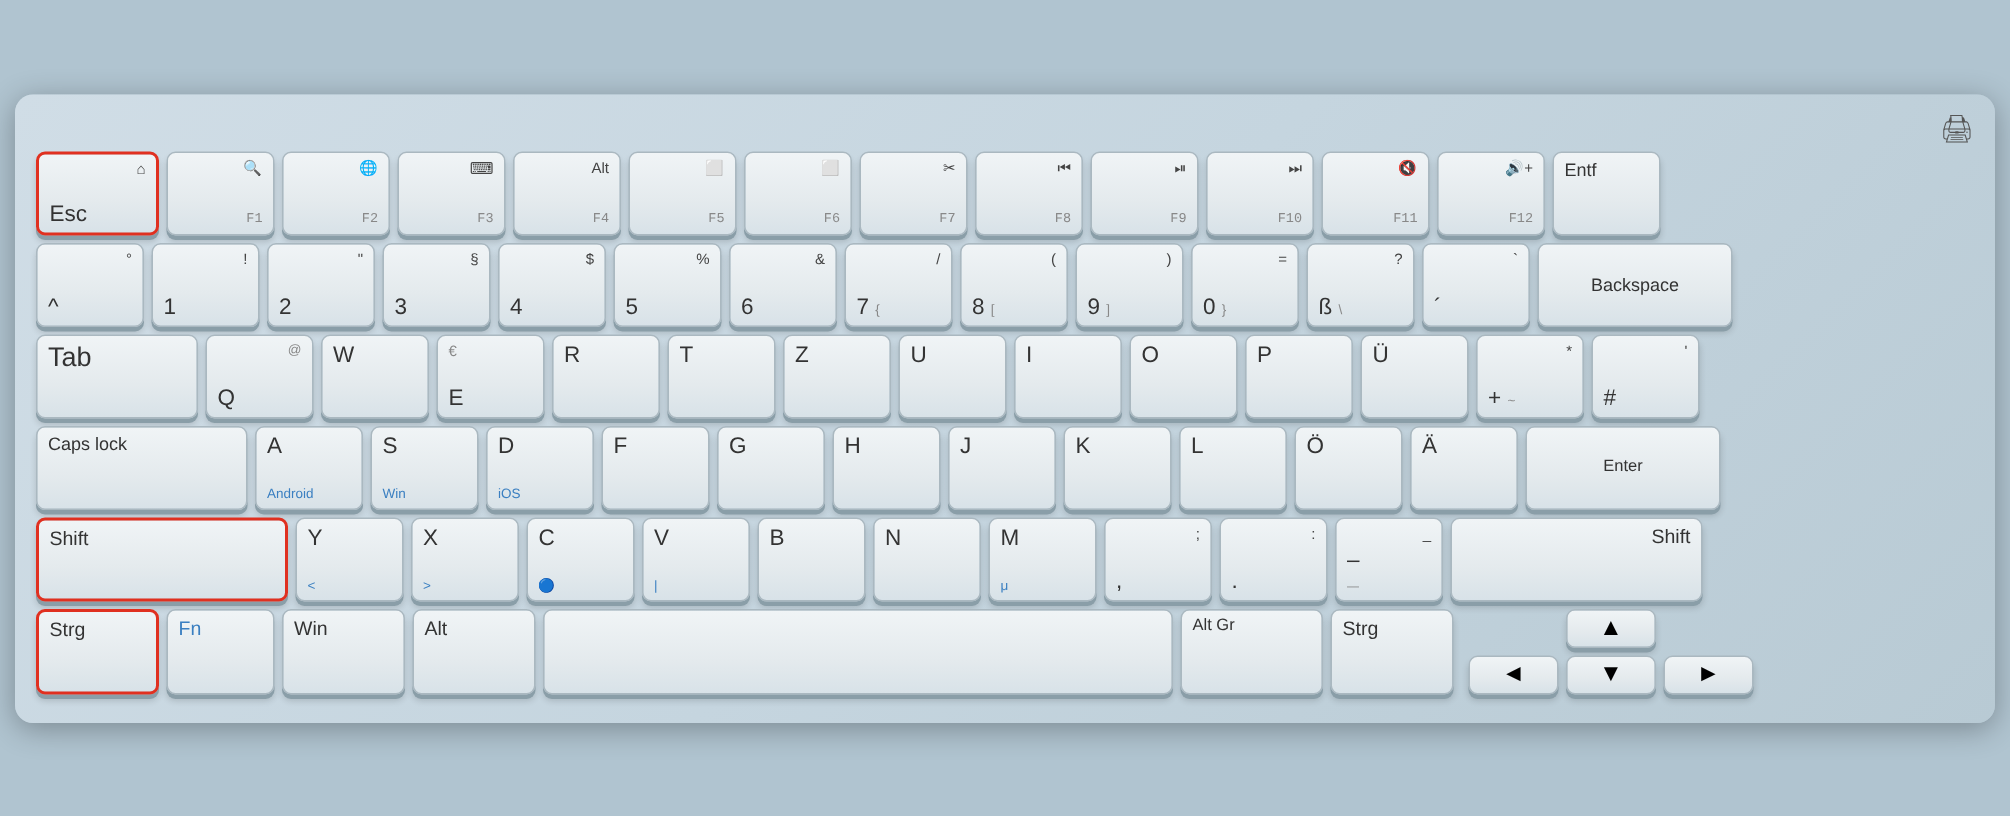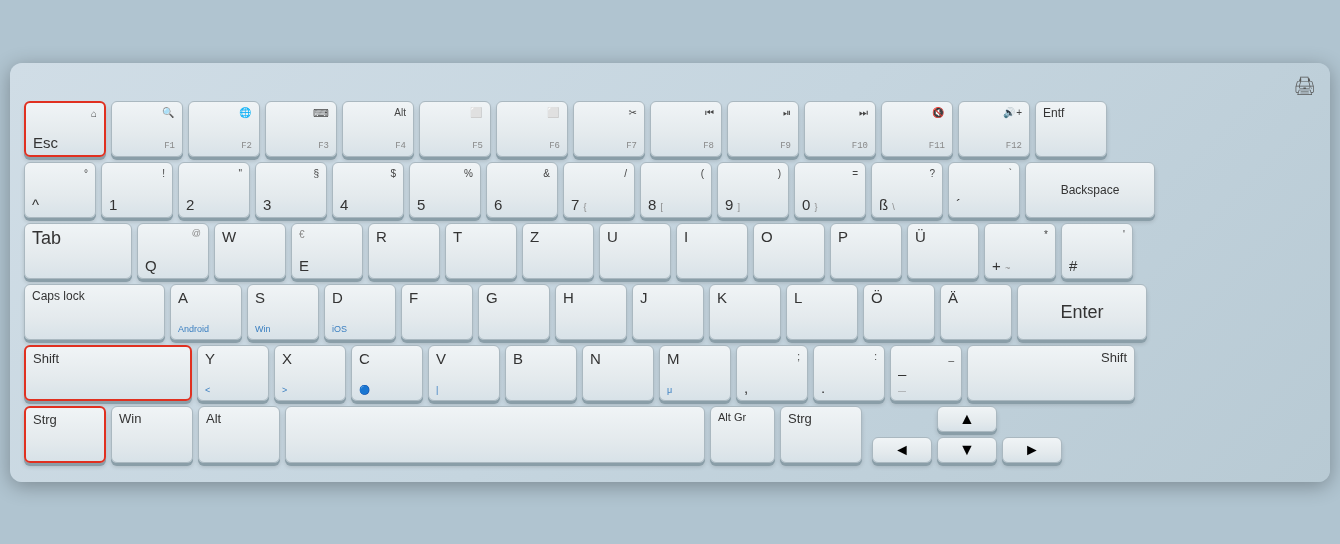--- a/index.html
+++ b/index.html
@@ -75,21 +75,21 @@
     .w-fn { width: 72px; }
     .w-tab { width: 108px; }
     .w-caps { width: 141px; }
     .w-shift-l { width: 168px; }
     .w-shift-r { width: 168px; }
     .w-strg-l { width: 82px; }
     .w-fn-key { width: 72px; }
     .w-win { width: 82px; }
     .w-alt { width: 82px; }
     .w-space { width: 420px; }
-    .w-altgr { width: 65px; }
+    .w-altgr { width: 95px; }
     .w-strg-r { width: 82px; }
     .w-backspace { width: 130px; }
     .w-enter { width: 130px; }
     .w-std { width: 72px; }
   </style>
 </head>
 <body>
 
 <div class="keyboard">
   <div class="printer-icon">🖨</div>
@@ -293,21 +293,21 @@
     <div class="key w-std">
       <div class="main-label">L</div>
     </div>
     <div class="key w-std">
       <div class="main-label">Ö</div>
     </div>
     <div class="key w-std">
       <div class="main-label">Ä</div>
     </div>
     <div class="key w-enter">
-      <div class="main-label" style="font-size:18px; text-align:left; margin: auto">Enter</div>
+      <div class="main-label" style="font-size:11px; text-align:left; margin: auto">Enter</div>
     </div>
   </div>
 
   <div class="key-row">
     <div class="key w-shift-l key-highlighted">
       <div class="main-label" style="font-size:13px">Shift</div>
     </div>
     <div class="key w-std">
       <div class="main-label">Y</div>
       <div class="sub-label">&lt;</div>
@@ -348,20 +348,23 @@
       <div style="font-size:8px; color:#888">—</div>
     </div>
     <div class="key w-shift-r">
       <div class="main-label" style="font-size:13px; text-align:right">Shift</div>
     </div>
   </div>
 
   <div class="key-row">
     <div class="key w-strg-l key-highlighted">
       <div class="main-label" style="font-size:13px">Strg</div>
+    </div>
+    <div class="key w-fn-key">
+      <div class="main-label" style="color:#3a7fc1; font-size:13px">Fn</div>
     </div>
     <div class="key w-win">
       <div class="main-label" style="font-size:13px">Win</div>
     </div>
     <div class="key w-alt">
       <div class="main-label" style="font-size:13px">Alt</div>
     </div>
     <div class="key w-space">
     </div>
     <div class="key w-altgr">

